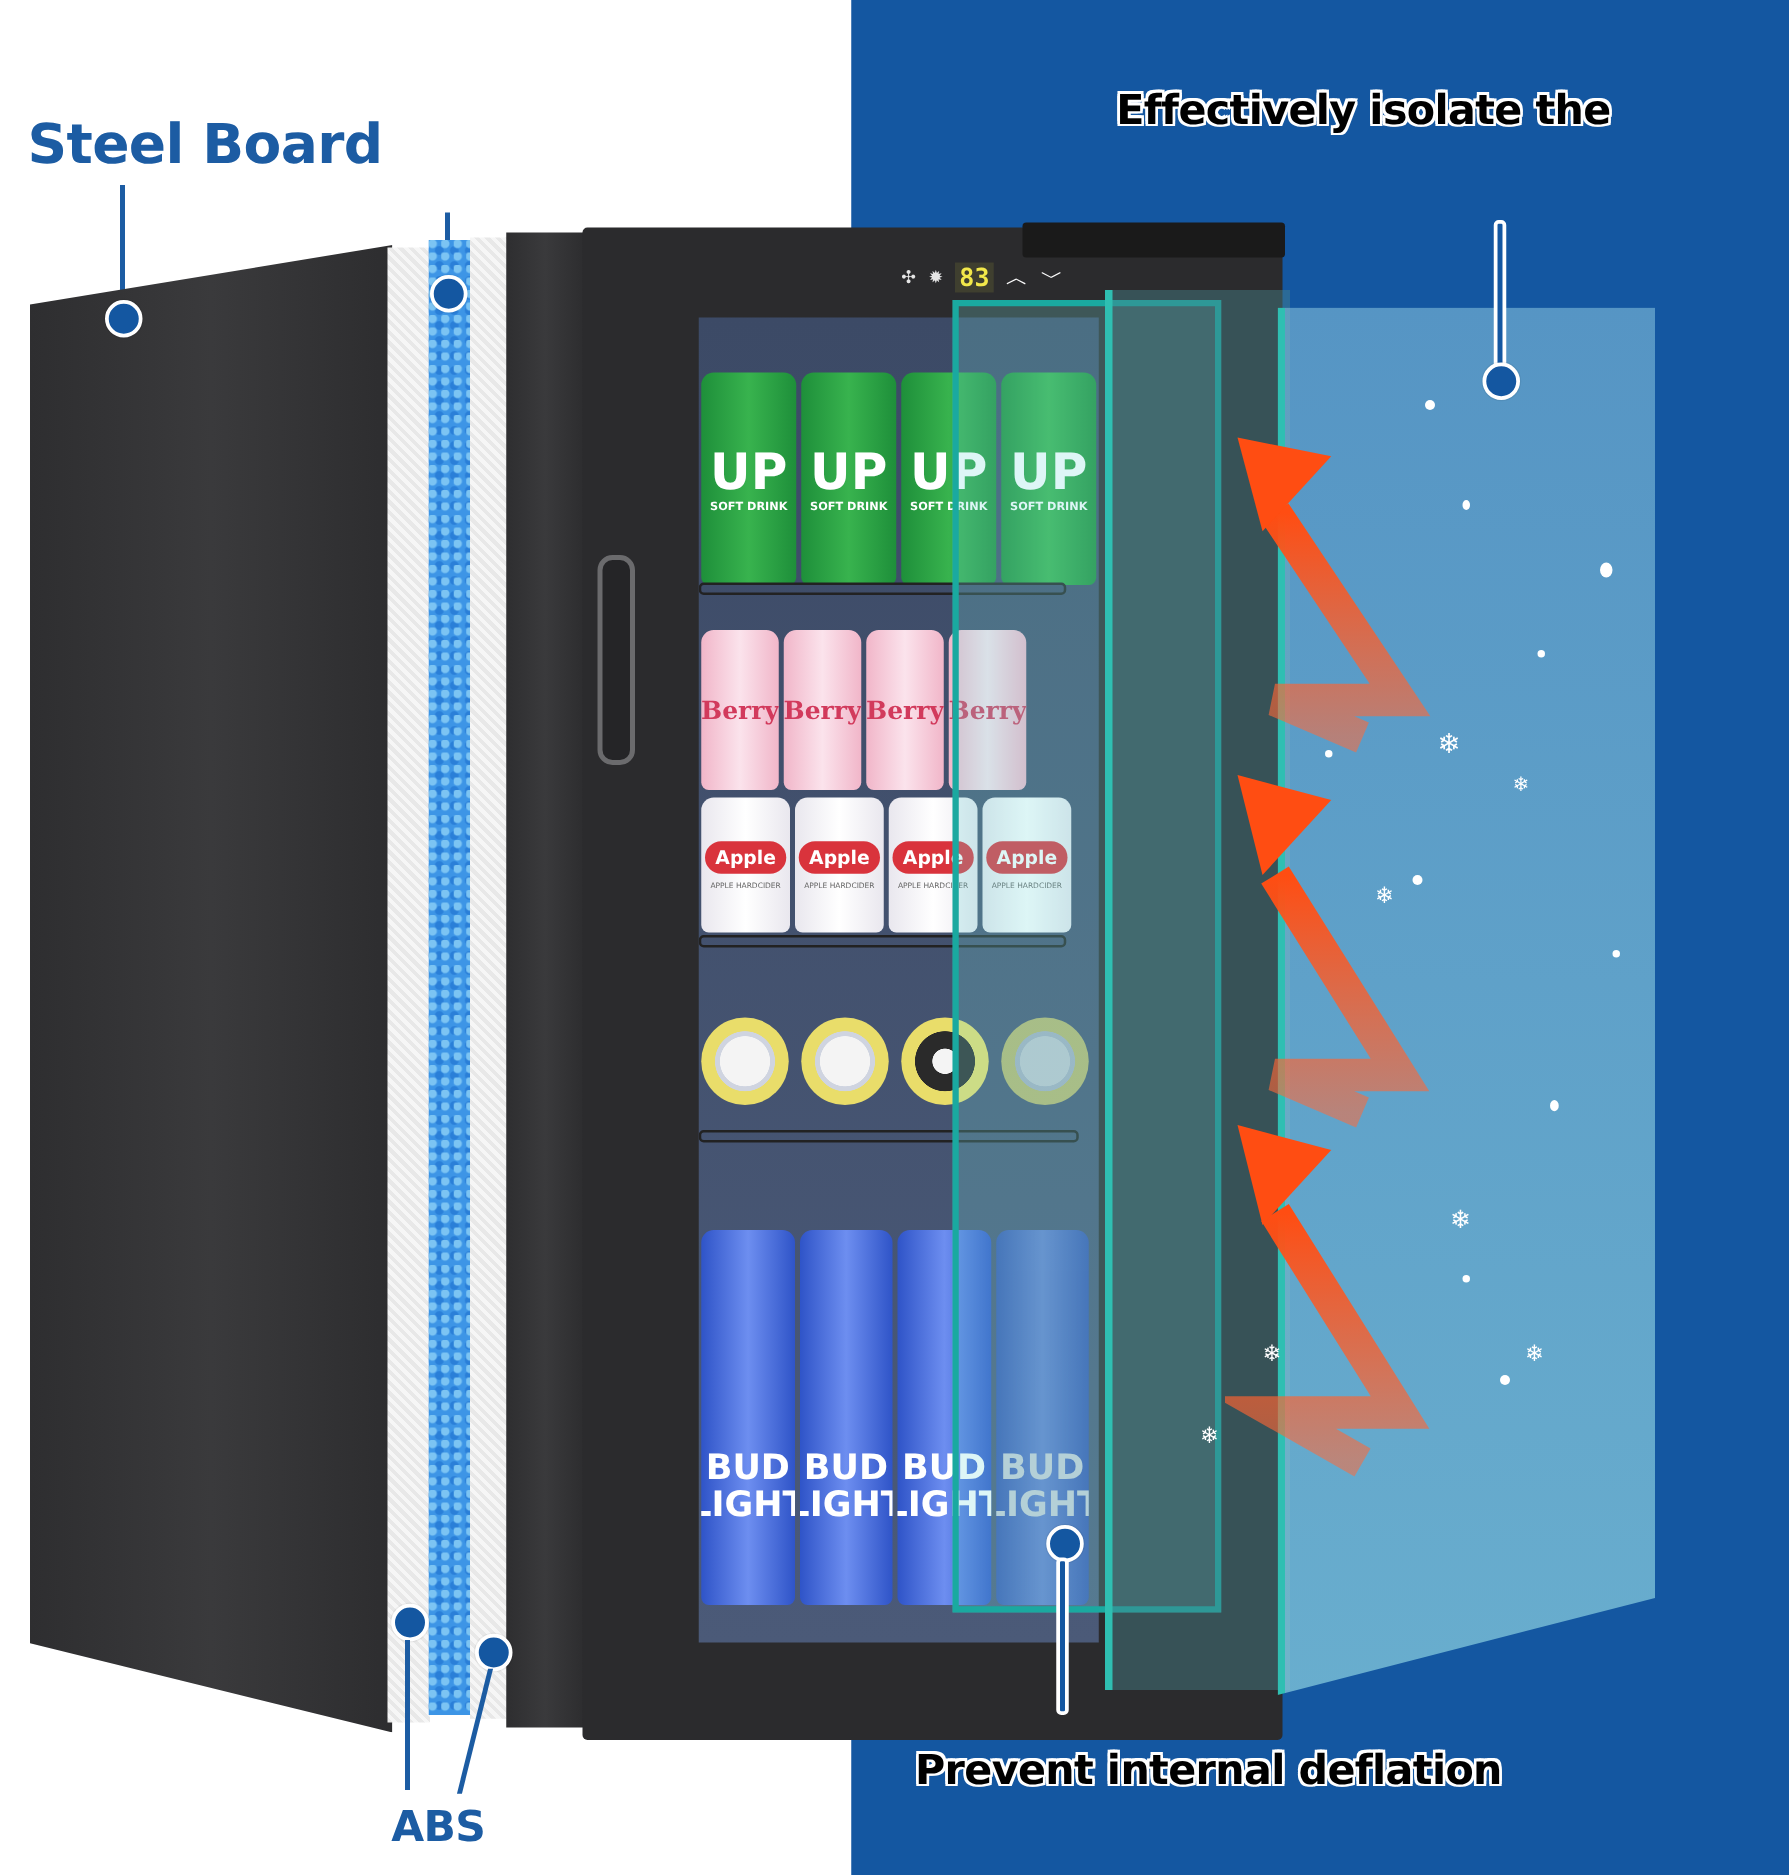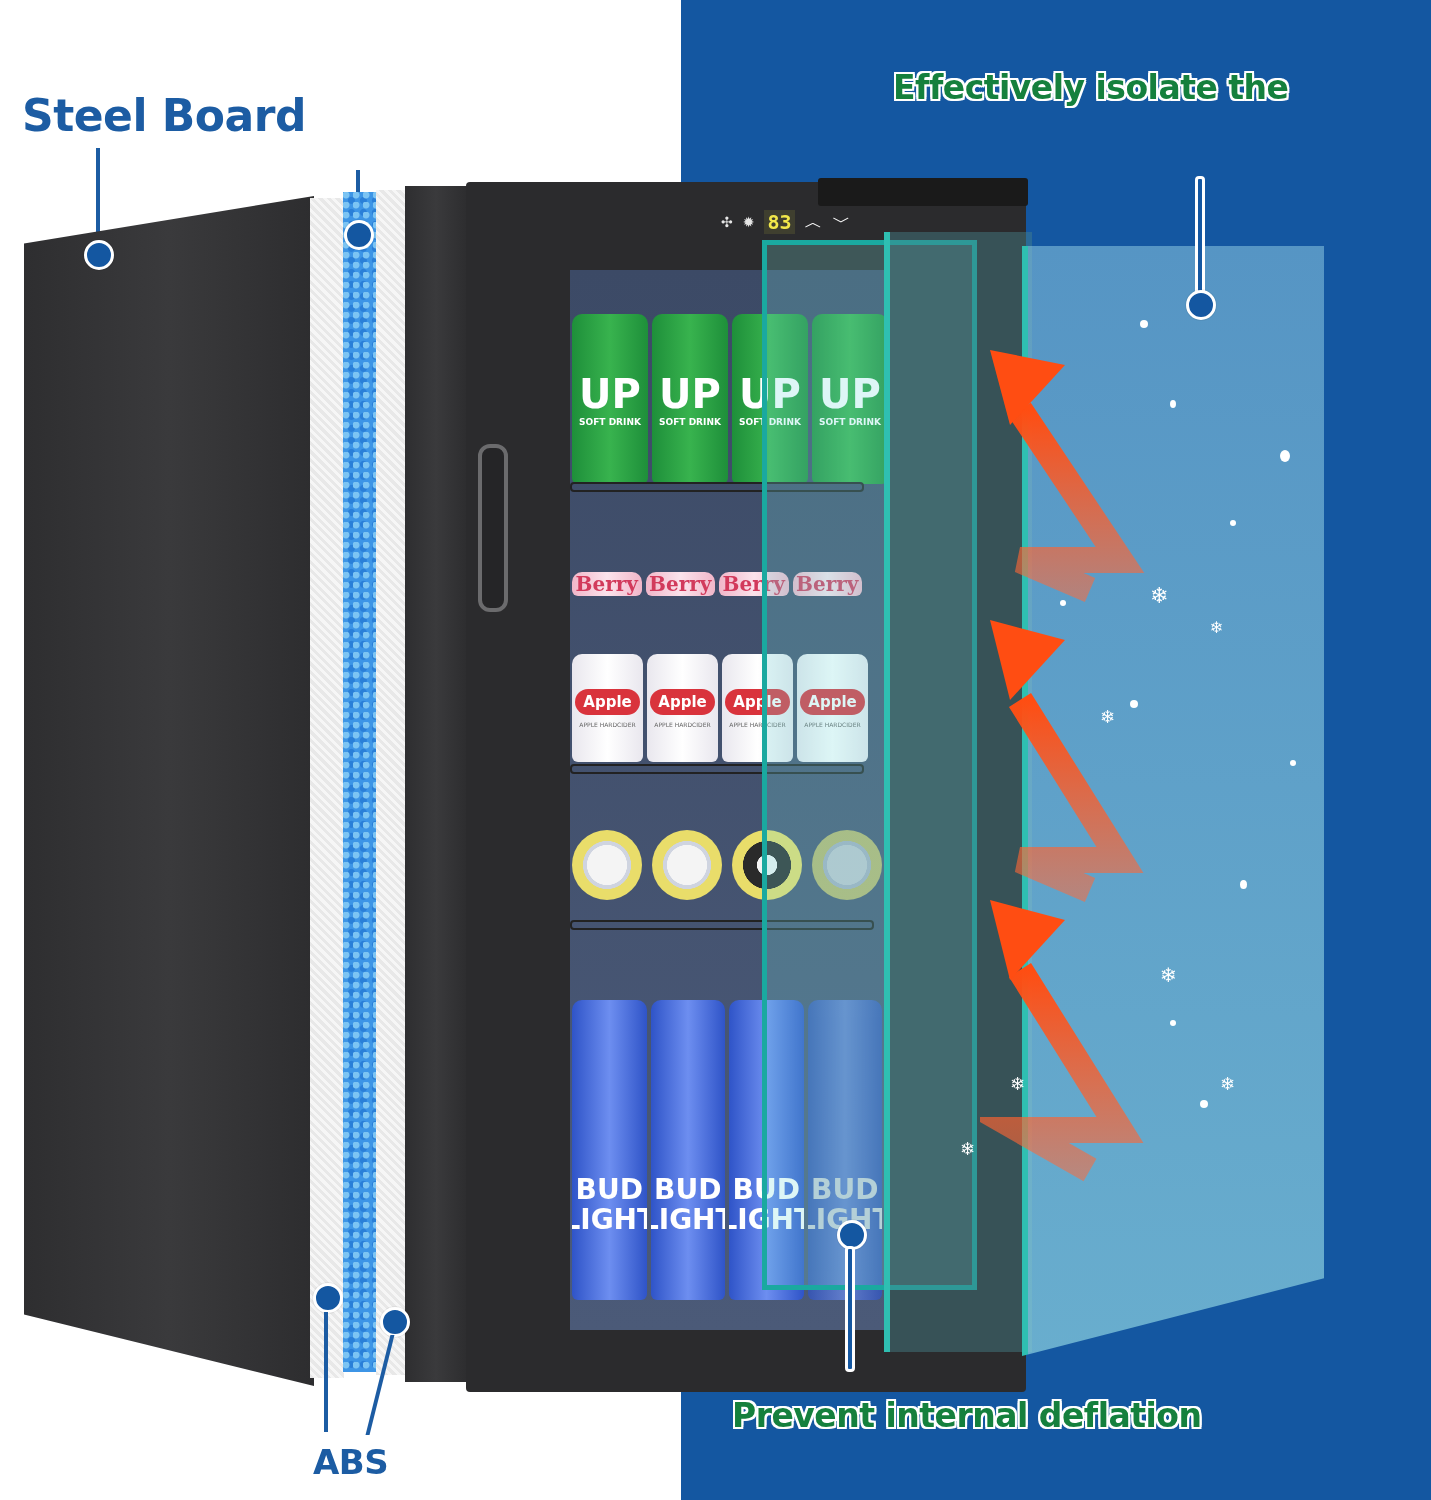--- a/index.html
+++ b/index.html
@@ -1,20 +1,20 @@
 <!DOCTYPE html>
 <html><head>
 <meta charset="utf-8">
 <style>
   html,body{margin:0;padding:0;}
   body{width:1431px;height:1500px;position:relative;overflow:hidden;background:#ffffff;font-family:"DejaVu Sans","Liberation Sans",sans-serif;}
   .abs{position:absolute;}
   .blue-panel{left:681px;top:0;width:750px;height:1500px;background:#1457a1;}
   .lbl-dark{color:#1c5ca3;font-weight:bold;font-family:"DejaVu Sans",sans-serif;letter-spacing:-0.5px;}
-  .lbl-outline{color:#15803d;font-family:"DejaVu Sans",sans-serif;font-weight:bold;letter-spacing:-0.5px;
+  .lbl-outline{color:#000000;font-family:"DejaVu Sans",sans-serif;font-weight:bold;letter-spacing:-0.5px;
     text-shadow:-2px -2px 0 #fff,2px -2px 0 #fff,-2px 2px 0 #fff,2px 2px 0 #fff,0 -2px 0 #fff,0 2px 0 #fff,-2px 0 0 #fff,2px 0 0 #fff;}
   .leader{background:#1c5ca3;width:4px;}
   .leader-w{background:#1457a1;border:3px solid #fff;width:4px;border-radius:4px;}
   .dot{width:24px;height:24px;border-radius:50%;background:#1457a1;border:3px solid #fff;box-shadow:0 0 0 1px rgba(0,0,0,0.05);}
   .steel{background:linear-gradient(90deg,#2e2e30,#3a3a3c 50%,#2d2d2f);}
   .foam-white{background:repeating-linear-gradient(45deg,#e8e8e8 0 3px,#f6f6f6 3px 6px);}
   .foam-blue{background:radial-gradient(circle at 30% 30%,#7cc4f3 0 3px,transparent 4px) 0 0/10px 10px,radial-gradient(circle at 70% 70%,#2a7fd8 0 3px,transparent 4px) 0 0/12px 12px,#3d95e6;}
   .fridge{background:#2b2b2d;border-radius:4px;}
   .glass-win{background:linear-gradient(180deg,#3c4a66,#4b5a78);}
   .shelf-row{display:flex;gap:4px;}
@@ -61,21 +61,21 @@
   <div class="abs" style="left:12px;top:262px;width:22px;height:160px;border:4px solid #6b6b6d;border-radius:12px;background:#252527;"></div>
 
   <div class="abs" style="left:255px;top:28px;display:flex;align-items:center;gap:10px;">
     <span style="color:#e6e6e6;font-size:14px;">✣</span>
     <span style="color:#e6e6e6;font-size:14px;">✹</span>
     <span style="background:#3f3f2f;color:#f2e84a;font-family:'DejaVu Sans Mono',monospace;font-weight:bold;font-size:20px;padding:0 3px;">83</span>
     <span style="color:#fff;font-size:18px;">︿</span>
     <span style="color:#fff;font-size:18px;">﹀</span>
   </div>
 
-  <div class="abs glass-win" style="left:104px;top:72px;width:320px;height:1060px;overflow:hidden;margin-top:16px;">
+  <div class="abs glass-win" style="left:93px;top:72px;width:320px;height:1060px;overflow:hidden;">
 
     <div class="abs shelf-row" style="left:2px;top:44px;width:316px;height:170px;">
       <div class="can can-up">
           <b style="font-size:40px;">UP</b>
           <small style="font-size:9px;font-weight:bold;">SOFT DRINK</small>
         </div>
       <div class="can can-up">
           <b style="font-size:40px;">UP</b>
           <small style="font-size:9px;font-weight:bold;">SOFT DRINK</small>
         </div>
@@ -83,21 +83,21 @@
           <b style="font-size:40px;">UP</b>
           <small style="font-size:9px;font-weight:bold;">SOFT DRINK</small>
         </div>
       <div class="can can-up">
           <b style="font-size:40px;">UP</b>
           <small style="font-size:9px;font-weight:bold;">SOFT DRINK</small>
         </div>
     </div>
     <div class="abs" style="left:0;top:212px;width:290px;height:6px;border:2px solid #222;border-radius:4px;"></div>
 
-    <div class="abs shelf-row" style="left:2px;top:250px;width:290px;height:128px;align-items:center;">
+    <div class="abs shelf-row" style="left:2px;top:250px;width:260px;height:128px;">
       <div class="can can-berry">
           <b style="font-size:20px;font-family:'DejaVu Serif',serif;">Berry</b>
         </div>
       <div class="can can-berry">
           <b style="font-size:20px;font-family:'DejaVu Serif',serif;">Berry</b>
         </div>
       <div class="can can-berry">
           <b style="font-size:20px;font-family:'DejaVu Serif',serif;">Berry</b>
         </div>
       <div class="can can-berry">

